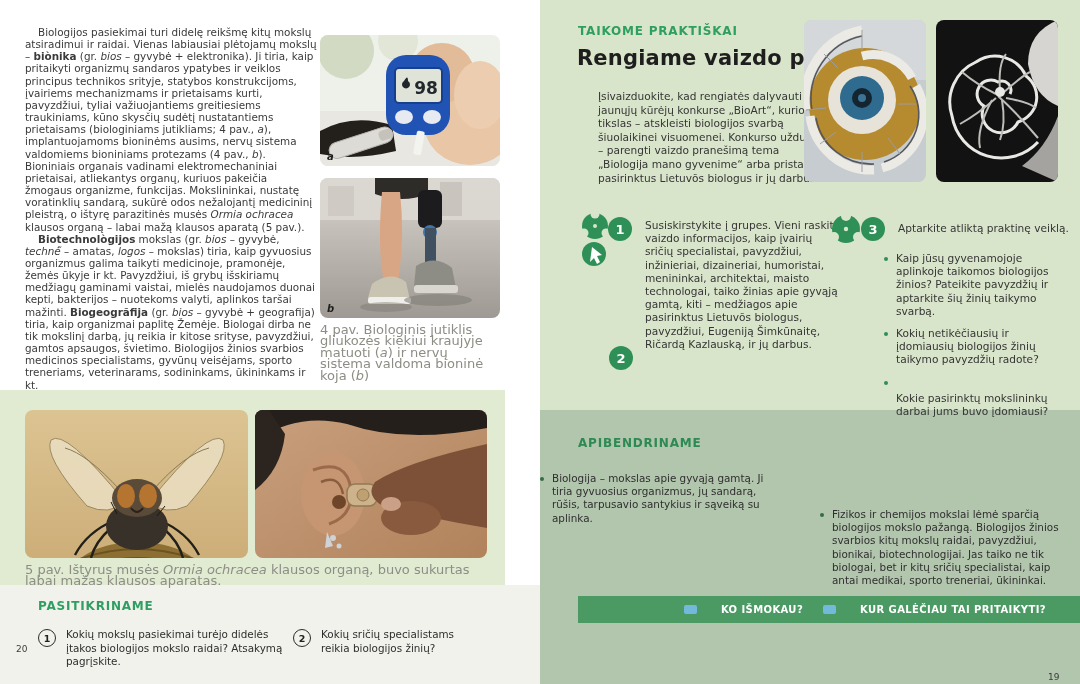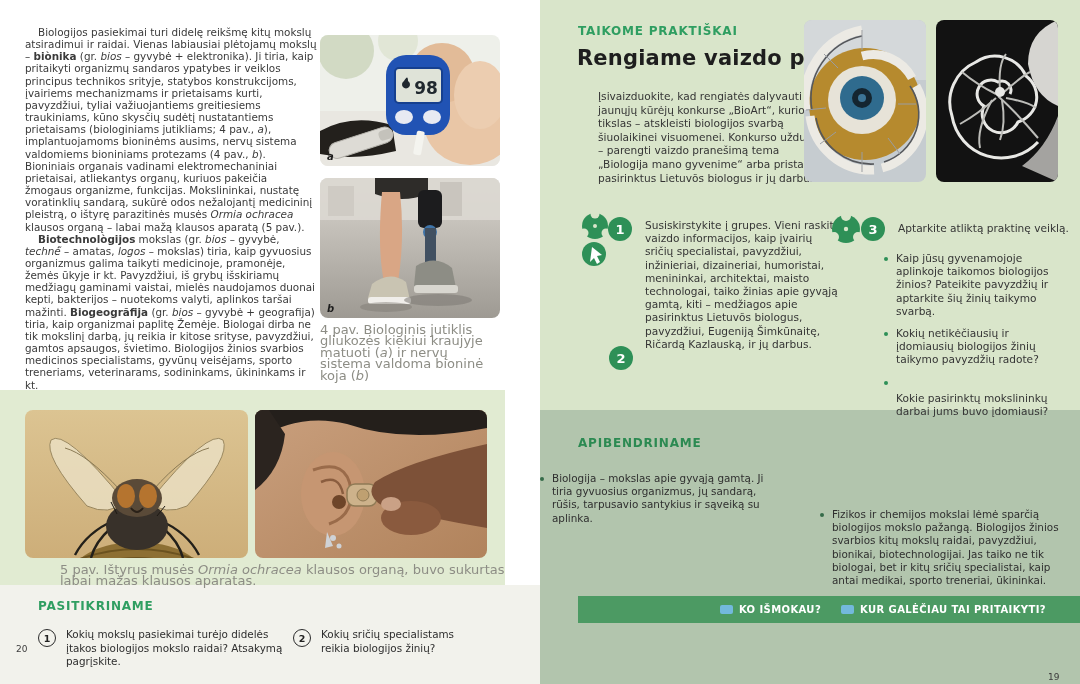--- a/index.html
+++ b/index.html
@@ -29,21 +29,21 @@
   .title{font-size:21px;font-weight:bold;color:#1e1e1e;letter-spacing:0.2px;}
   .rtext{font-size:10.6px;line-height:13.6px;color:#353535;}
   .step-num{width:24px;height:24px;border-radius:50%;background:#2e9057;color:#fff;font-size:13px;
             font-weight:bold;display:flex;align-items:center;justify-content:center;}
   .b-row{display:flex;gap:8px;align-items:flex-start;margin-bottom:9px;}
   .b-dot{flex:none;width:4px;height:4px;border-radius:50%;background:#2e9057;margin-top:5px;}
   .b-dot.dk{background:#356b48;}
   .sum-head{font-weight:bold;font-size:12px;letter-spacing:0.8px;color:#2c8a52;}
   .footer-bar{left:578px;top:596px;width:502px;height:27px;background:#4c9a63;display:flex;
               align-items:center;justify-content:flex-end;gap:20px;padding-right:34px;box-sizing:border-box;}
-  .fbtn{display:flex;align-items:center;gap:6px;color:#ffffff;font-weight:bold;font-size:10px;
+  .fbtn{display:flex;align-items:center;gap:24px;color:#ffffff;font-weight:bold;font-size:10px;
         letter-spacing:0.4px;cursor:pointer;}
   .fsq{width:13px;height:9px;background:#73b9dc;border-radius:2px;}
 </style>
 </head>
 <body>
 
 <div class="spread">
 
   <div class="abs panel-green"></div>
   <div class="abs bottom-left"></div>
@@ -164,21 +164,21 @@
       <ellipse cx="156" cy="108" rx="30" ry="17" fill="#8a5a3e"></ellipse>
       <ellipse cx="136" cy="94" rx="10" ry="7" fill="#caa186"></ellipse>
       <g fill="#cfd2d6">
           <circle cx="78" cy="128" r="3"></circle>
           <circle cx="84" cy="136" r="2.5"></circle>
           <path d="M72 122 l6 14 -8 2 Z"></path>
         </g>
     </svg>
   </div>
 
-  <div class="abs caption" style="left:25px;top:564px;width:470px;margin-left:35px;"><span>5 pav. Ištyrus musės </span><span class="rt-i">Ormia ochracea</span><span> klausos organą, buvo sukurtas labai mažas klausos aparatas.</span></div>
+  <div class="abs caption" style="left:25px;top:564px;width:470px;"><span>5 pav. Ištyrus musės </span><span class="rt-i">Ormia ochracea</span><span> klausos organą, buvo sukurtas labai mažas klausos aparatas.</span></div>
 
   <div class="abs sec-head" style="left:38px;top:599px;">PASITIKRINAME</div>
 
   <div class="abs q-row" style="left:38px;top:628px;width:250px;">
     <div class="q-num">1</div>
     <div class="q-text">Kokių mokslų pasiekimai turėjo didelės įtakos biologijos mokslo raidai? Atsakymą pagrįskite.</div>
   </div>
   <div class="abs q-row" style="left:293px;top:628px;width:185px;">
     <div class="q-num">2</div>
     <div class="q-text">Kokių sričių specialistams reikia biologijos žinių?</div>

